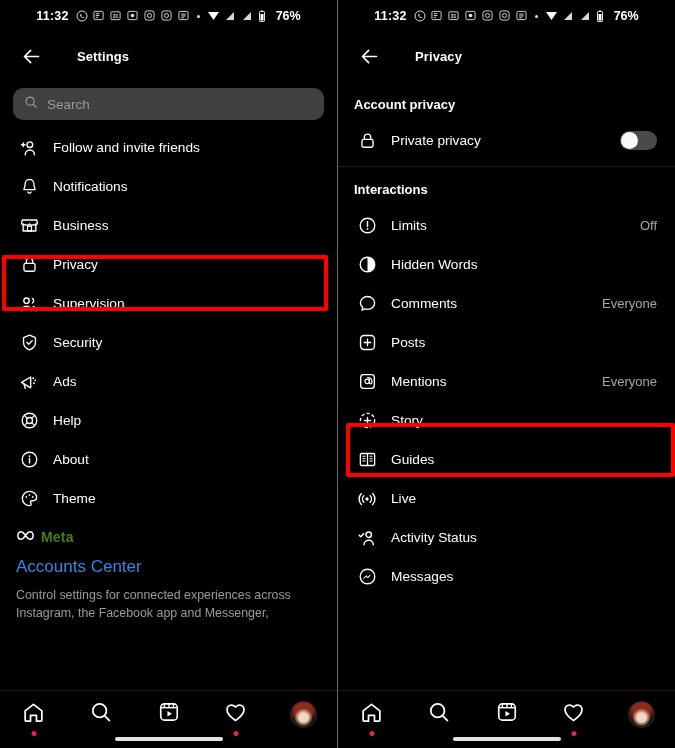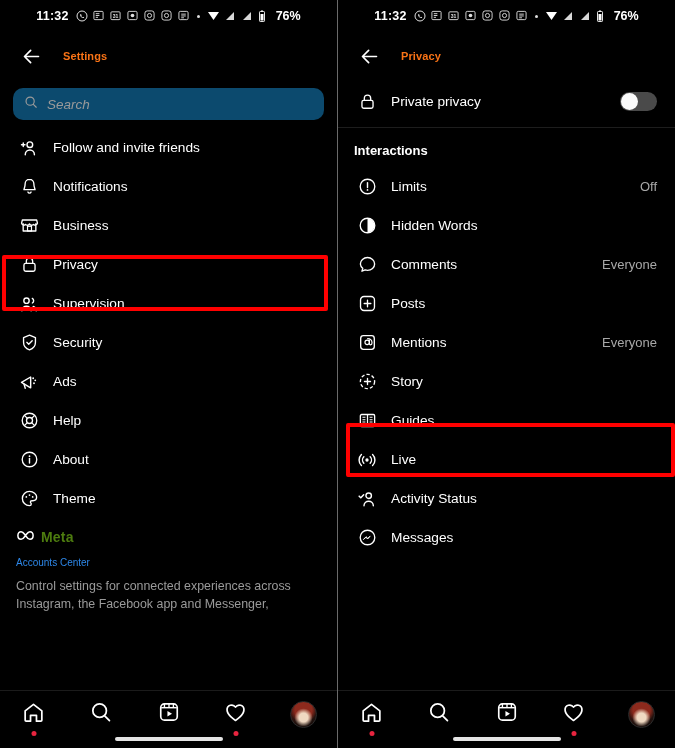--- a/index.html
+++ b/index.html
@@ -22,27 +22,27 @@
   }
   .statusbar .clock { letter-spacing:.2px; margin-right:2px;text-align:center; }
   .sicon { display:inline-block; width:12px; height:12px; position:relative; }
   .sicon svg { display:block; }
   .statusbar .dot { width:3px;height:3px;border-radius:50%;background:#ddd; margin:0 2px; }
   .statusbar .batt { font-size:12.5px; font-weight:600; margin-left:1px; }
 
   
   .appbar { display:flex; align-items:center; height:52px; padding:0 16px; }
   .back { width:30px; height:30px; display:flex; align-items:center; justify-content:center; cursor:pointer; }
-  .appbar .title { font-size:11px; font-weight:700; color:#f97316; margin-left:17px; letter-spacing:.1px; }
+  .appbar .title { font-size:13px; font-weight:700; color:#ffffff; margin-left:31px; letter-spacing:.1px; }
 
   
   .searchwrap { padding:6px 13px 0 13px; }
   .searchbox {
-    height:32px; background:#0c4a6e; border-radius:10px;
-    display:flex; align-items:center; padding:0 11px; gap:9px;font-style:italic;
+    height:32px; background:#404040; border-radius:10px;
+    display:flex; align-items:center; padding:0 11px; gap:9px;
   }
   .searchbox .ph { color:#9a9a9a; font-size:13.5px; }
 
   
   .list { padding-top:8px; }
   .row {
     display:flex; align-items:center; height:39px; padding:0 18px;
     color:#fff; font-size:13.5px; cursor:pointer; position:relative;
   }
   .row .ic { width:22px; height:22px; display:flex; align-items:center; justify-content:center; flex:0 0 22px; }
@@ -54,21 +54,21 @@
     position:absolute; border:4px solid #ff0000; border-radius:2px;
     pointer-events:none;
   }
   #hl-privacy { left:2px;  top:255px; width:326px; height:56px; }
   #hl-story   { left:8px;  top:423px; width:329px; height:54px; }
 
   
   .metablock { padding:10px 16px 0 16px; }
   .metarow { display:flex; align-items:center; gap:6px; color:#4d7c0f; }
   .metarow .mname { font-size:14px; font-weight:700; letter-spacing:.2px; }
-  .acctcenter { color:#2d87e8; font-size:10px; margin-top:11px; }
+  .acctcenter { color:#2d87e8; font-size:17px; margin-top:11px; }
   .metadesc { color:#9a9a9a; font-size:12.4px; line-height:18px; margin-top:9px; max-height:40px; overflow:hidden; }
 
   
   .sec { color:#fff; font-size:13px; font-weight:600; padding:15px 16px 9px 16px; }
   .hr { height:1px; background:#1d1d1d; margin:6px 0 0 0; }
 
   
   .toggle {
     margin-left:auto; width:37px; height:19px; border-radius:11px;
     background:#4a4a4a; position:relative; cursor:pointer;
@@ -433,20 +433,21 @@
 
     <div class="appbar">
       <div class="back">
         <svg width="21" height="21" viewBox="0 0 24 24">
             <path d="M20 12H4M4 12l7-7M4 12l7 7" fill="none" stroke="#fff" stroke-width="1.9" stroke-linecap="round" stroke-linejoin="round"></path>
           </svg>
       </div>
       <div class="title">Privacy</div>
     </div>
 
+    <div class="sec">Account privacy</div>
 
     <div class="row">
       <span class="ic">
           <svg width="19" height="19" viewBox="0 0 24 24">
             <rect x="5" y="10.5" width="14" height="10" rx="2.2" fill="none" stroke="#fff" stroke-width="1.7"></rect>
             <path d="M8 10.5V8a4 4 0 0 1 8 0v2.5" fill="none" stroke="#fff" stroke-width="1.7"></path>
           </svg>
         </span>
       <span class="lbl">Private privacy</span>
       <span class="toggle">

